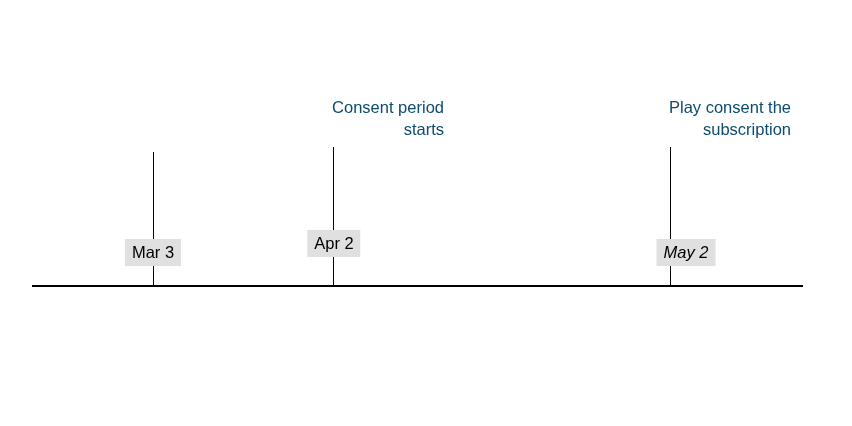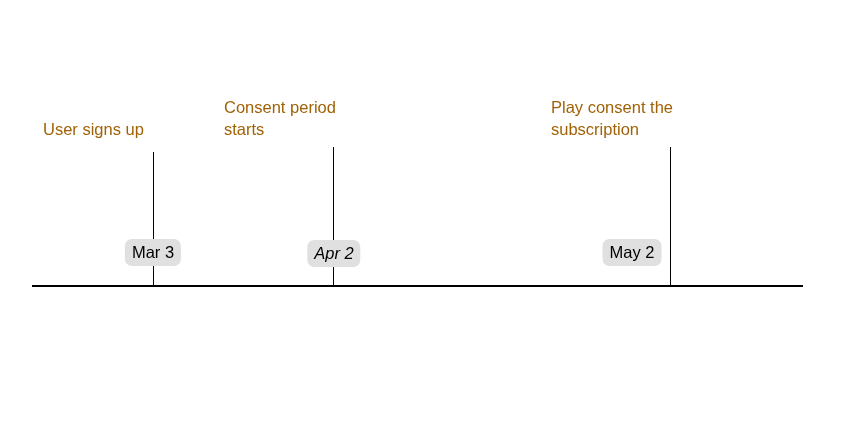--- a/index.html
+++ b/index.html
@@ -33,46 +33,45 @@
     width: 0;
     border-left: 1.6px solid #000000;
   }
   .tick-1 { left: 153px; top: 152px; height: 134px; }
   .tick-2 { left: 333px; top: 147px; height: 139px; }
   .tick-3 { left: 670px; top: 147px; height: 139px; }
 
   
   .event-label {
     position: absolute;
-    text-align: left;
+    text-align: right;
     font-size: 16.5px;
     line-height: 22px;
-    color: #a16207;
+    color: #0c4a6e;
     white-space: pre-line;
     transform: translateX(-50%);
   }
   .lab-1 { left: 153px; top: 118px; width: 220px; }
   .lab-2 { left: 334px; top: 96px;  width: 220px; }
   .lab-3 { left: 671px; top: 96px;  width: 240px; }
 
   
   .date-chip {
     position: absolute;
     transform: translateX(-50%);
     background: #e0e0e0;
     color: #000000;
     font-size: 16.5px;
     line-height: 20px;
     padding: 3px 7px 4px 7px;
     white-space: nowrap;
-    border-radius: 7px;
   }
   .chip-1 { left: 153px; top: 239px; }
-  .chip-2 { left: 334px; top: 240px; font-style: italic; }
-  .chip-3 { left: 632px; top: 239px; }
+  .chip-2 { left: 334px; top: 230px; }
+  .chip-3 { left: 686px; top: 239px; font-style: italic; }
 
   
   .period-banner {
     position: absolute;
     left: 333px;
     top: 314px;
     width: 340px;
     height: 35px;
   }
   .period-banner svg {
@@ -96,21 +95,20 @@
   }
 </style>
 </head>
 <body>
 
 <div id="canvas">
 
   <div class="axis-line"></div>
 
   <div class="tick tick-1"></div>
-  <div class="event-label lab-1">User signs up</div>
   <div class="date-chip chip-1">Mar 3</div>
 
   <div class="tick tick-2"></div>
   <div class="event-label lab-2">Consent period
 starts</div>
   <div class="date-chip chip-2">Apr 2</div>
 
   <div class="tick tick-3"></div>
   <div class="event-label lab-3">Play consent the
 subscription</div>

